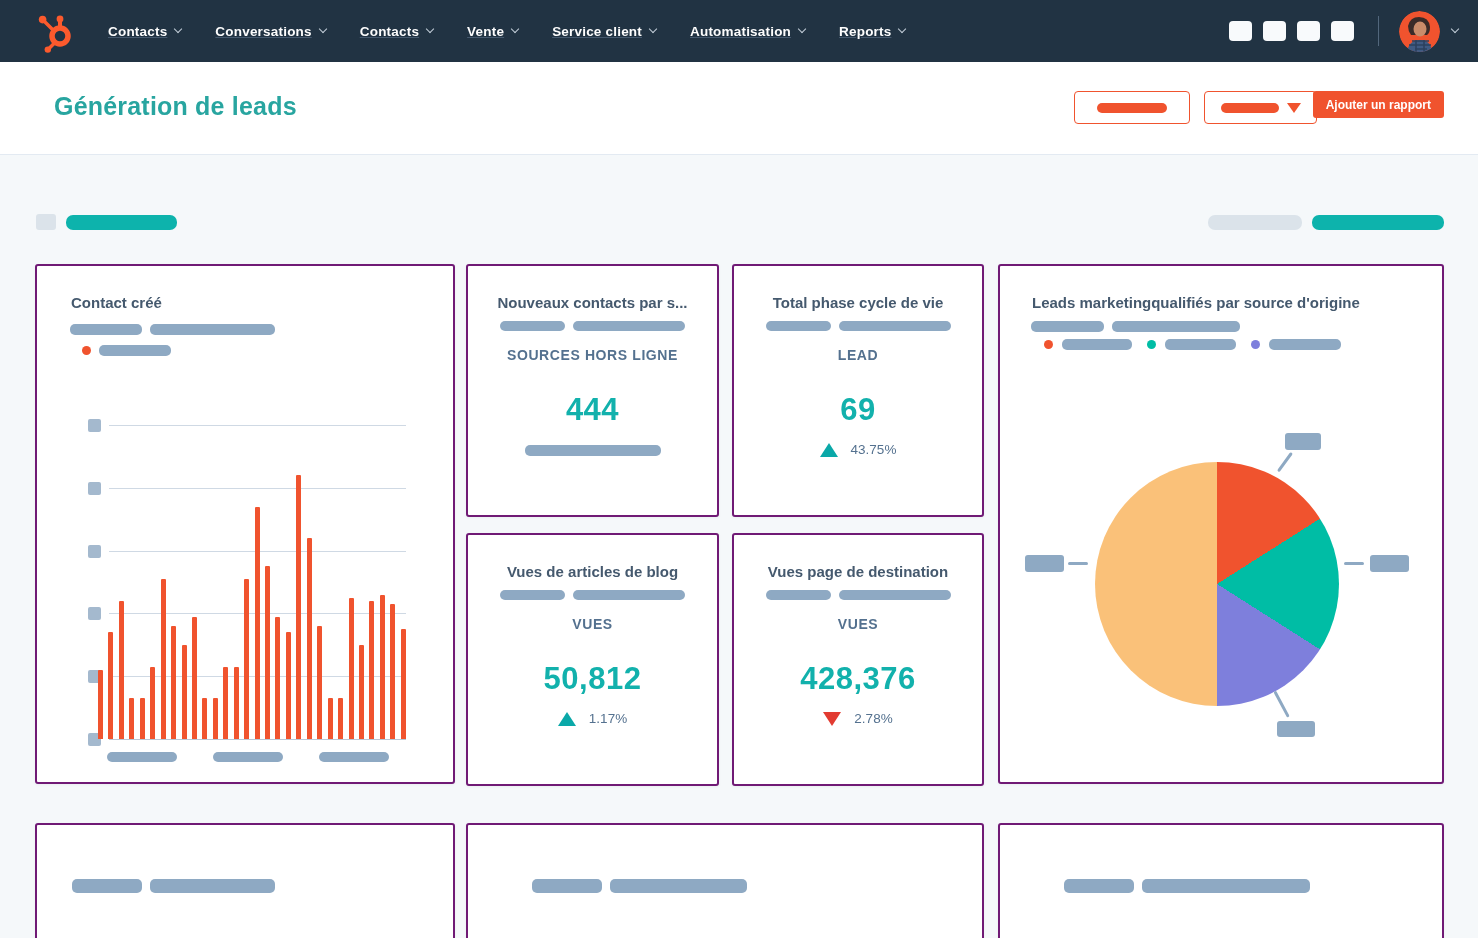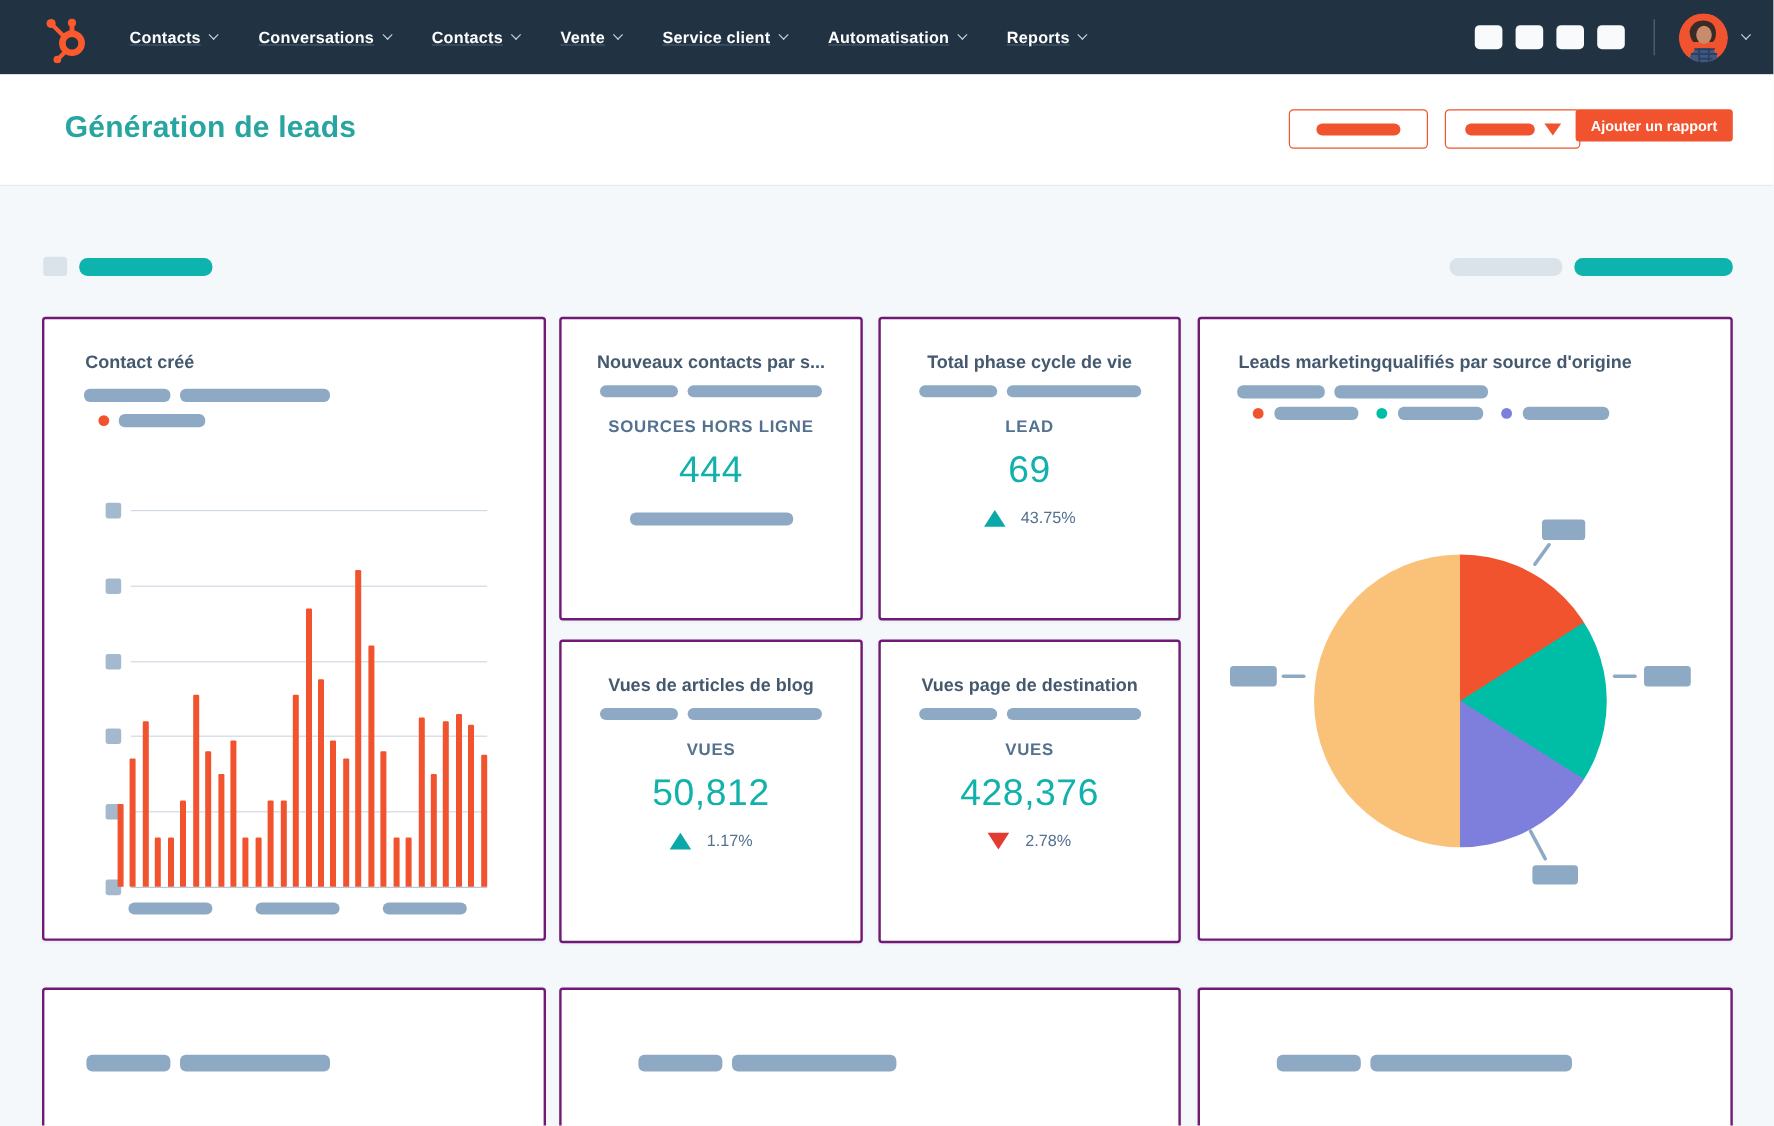--- a/index.html
+++ b/index.html
@@ -97,21 +97,21 @@
   .bar { width:5px; background:#f0532e; border-radius:1px 1px 0 0; }
   .x-pills { position:absolute; left:70px; top:486px; width:320px; display:flex; }
   .x-pills .pill { width:70px; height:10px; border-radius:5px; }
   .x-pills .pill + .pill { margin-left:36px; }
 
   
   .kpi { display:flex; flex-direction:column; align-items:center; text-align:center; }
   .kpi-title { margin-top:28px; font-size:15px; font-weight:700; color:#45596e; white-space:nowrap; }
   .kpi-pills { margin-top:10px; display:flex; gap:8px; align-items:center; }
   .kpi-label { margin-top:16px; font-size:14px; font-weight:700; color:#54718f; letter-spacing:.6px; }
-  .kpi-value { margin-top:11px; font-size:31px; font-weight:400; color:#12b1ac; letter-spacing:.5px; }
+  .kpi-value { margin-top:29px; font-size:31px; font-weight:700; color:#12b1ac; letter-spacing:.5px; }
   .kpi-delta { margin-top:14px; display:flex; align-items:center; gap:13px; font-size:13.5px; color:#54718f; }
   .kpi-bottom-pill { margin-top:17px; }
   .tri-up { width:0; height:0; border-left:9px solid transparent; border-right:9px solid transparent; border-bottom:14px solid #0aa8a8; }
   .tri-down { width:0; height:0; border-left:9px solid transparent; border-right:9px solid transparent; border-top:14px solid #e23b31; }
 
   
   .pie-legend { position:absolute; left:44px; top:73px; display:flex; align-items:center; gap:9px; }
   .pie-circle { position:absolute; left:95px; top:196px; width:244px; height:244px; border-radius:50%; }
   .callout { position:absolute; background:#8ea9c3; border-radius:3px; }
   .connector { position:absolute; height:2.5px; background:#8ea9c3; border-radius:2px; }

